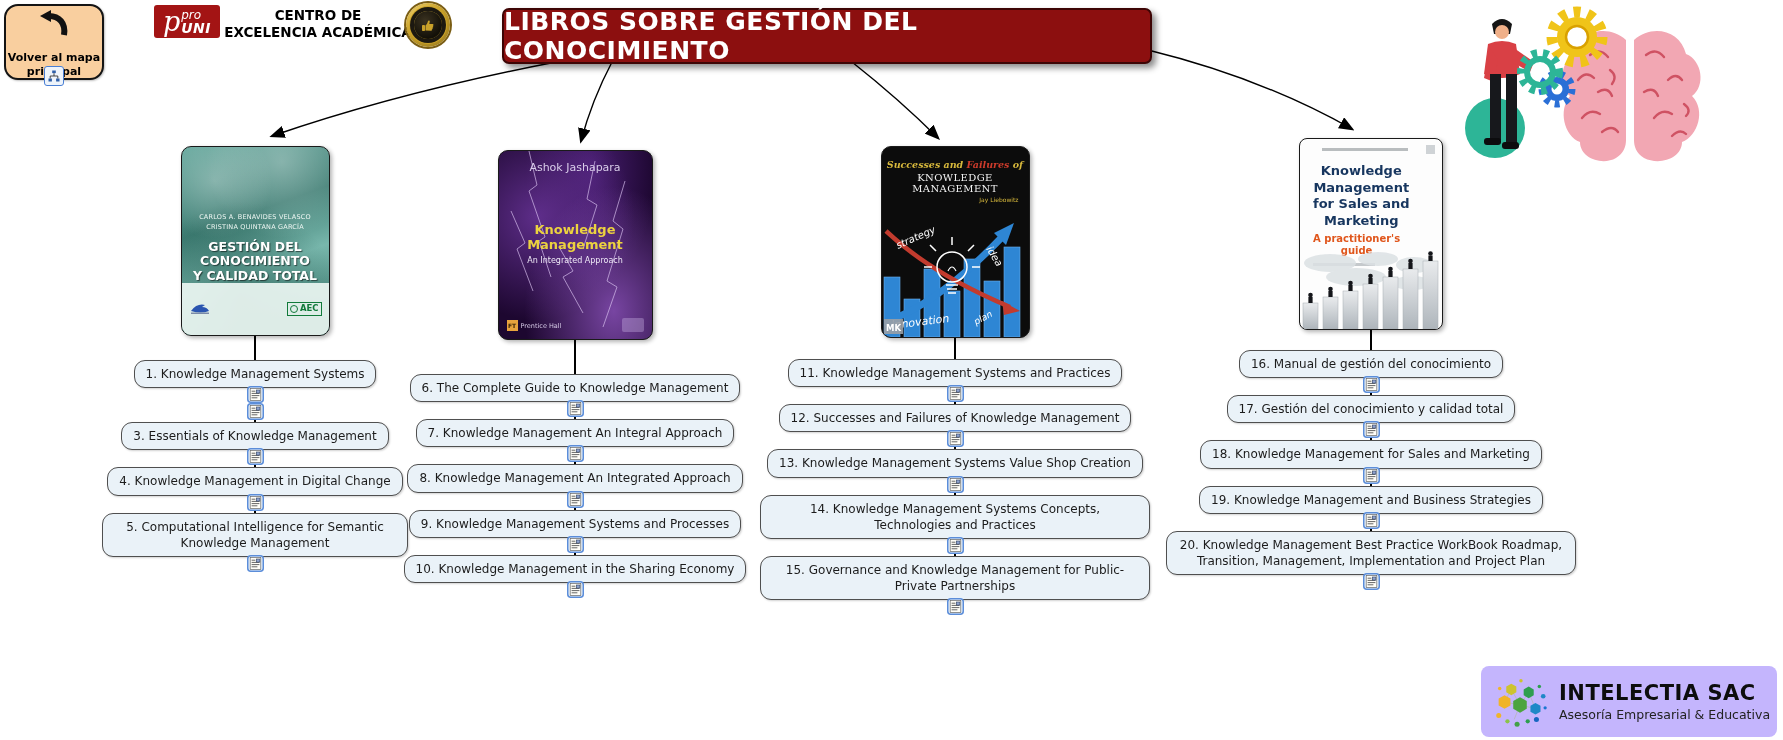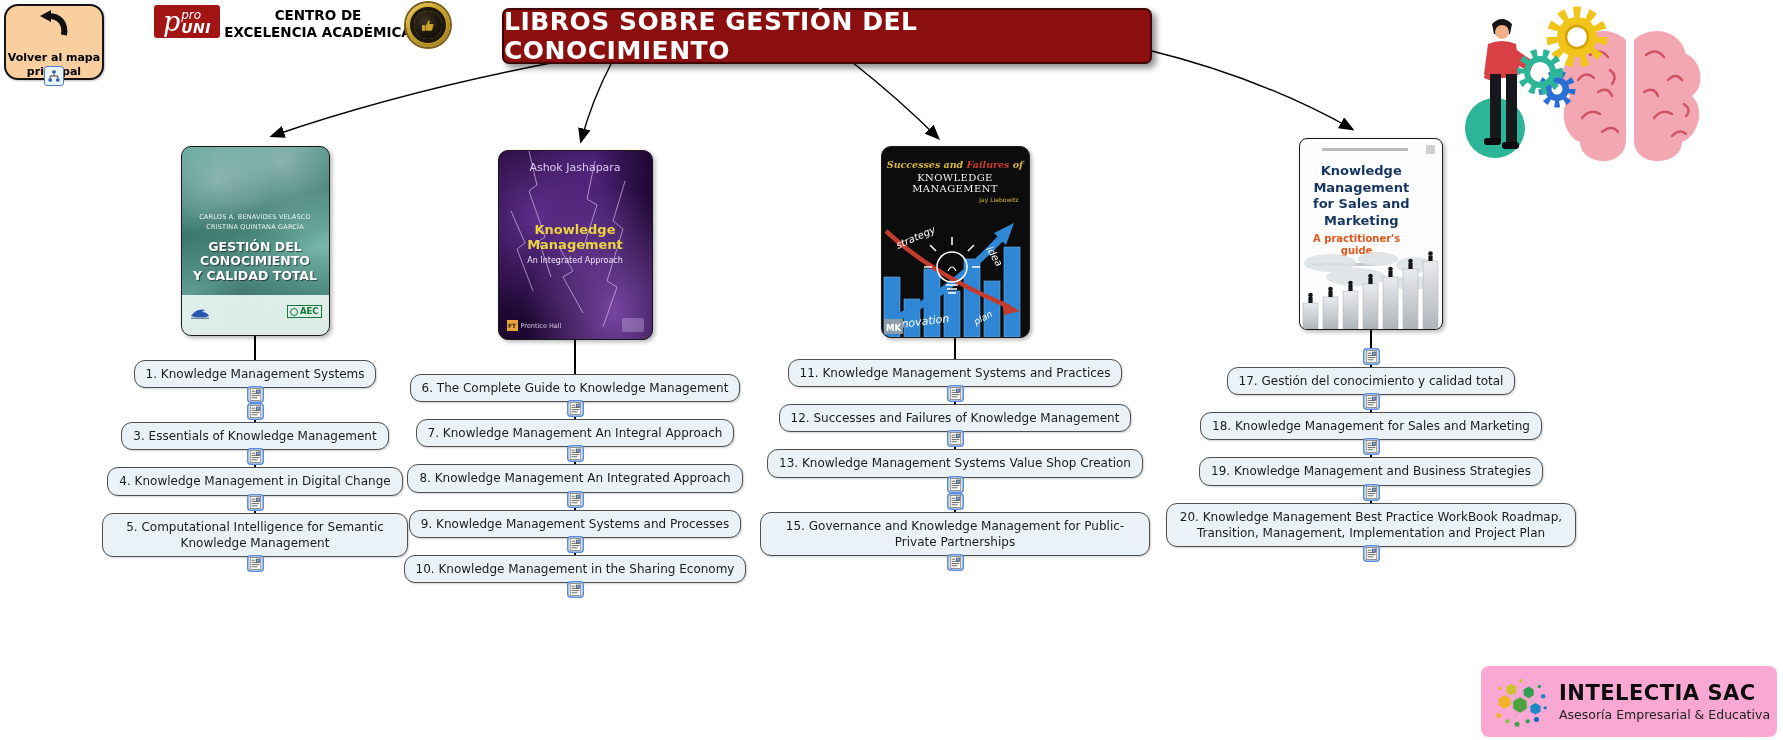--- a/index.html
+++ b/index.html
@@ -54,21 +54,21 @@
         overflow:hidden;flex:none;}
   .book1{width:147px;height:188px;
         background:radial-gradient(circle at 22% 18%, rgba(255,255,255,.30), transparent 30%),
                    radial-gradient(circle at 68% 8%, rgba(255,255,255,.32), transparent 38%),
                    radial-gradient(circle at 40% 80%, rgba(12,60,52,.45), transparent 55%),
                    linear-gradient(160deg,#64a79c 0%,#3e7d73 38%,#78b7ac 62%,#2f6b61 100%);}
   .b1-authors{margin-top:66px;text-align:center;font-size:6.5px;color:#eef7f3;line-height:1.5;letter-spacing:.2px;}
   .b1-title{margin-top:7px;text-align:center;font-size:12.5px;font-weight:bold;color:#ffffff;line-height:1.18;
             text-shadow:1px 1px 1px rgba(0,0,0,.55);}
   .b1-strip{position:absolute;left:0;right:0;bottom:0;height:20px;background:rgba(235,246,242,.92);
-            display:flex;align-items:flex-start;justify-content:space-between;padding:10px 7px;}
+            display:flex;align-items:center;justify-content:space-between;padding:16px 7px;}
   .b1-aec{font-size:8.5px;font-weight:bold;color:#117a3a;border:1px solid #117a3a;padding:0 2px;line-height:1.3;
           display:flex;align-items:center;gap:2px;}
   .b1-aec::before{content:"";width:6px;height:6px;border:1.5px solid #117a3a;border-radius:50%;display:inline-block;}
 
   .book2{width:153px;height:188px;color:#fff;
         background:radial-gradient(ellipse at 75% 85%, rgba(150,90,200,.75) 0%, transparent 55%),
                    radial-gradient(ellipse at 25% 35%, rgba(110,55,160,.8) 0%, transparent 60%),
                    radial-gradient(ellipse at 60% 10%, rgba(90,40,140,.7) 0%, transparent 50%),#1d0730;}
   .b2-light{position:absolute;inset:0;}
   .b2-author{position:relative;margin-top:10px;text-align:center;font-size:11px;color:#d9cdea;}
@@ -91,21 +91,21 @@
 
   .book4{width:142px;height:190px;background:#fdfdfd;border-radius:8px;text-align:center;}
   .b4-bar{position:absolute;left:22px;top:9px;width:86px;height:3px;background:#b9bdbf;}
   .b4-corner{position:absolute;right:7px;top:6px;width:9px;height:9px;background:#cfd3d6;}
   .b4-title{position:absolute;left:13px;top:24px;font-size:13px;font-weight:bold;color:#17365f;line-height:1.28;}
   .b4-sub{position:absolute;left:13px;top:94px;font-size:10px;font-weight:bold;color:#e0561c;line-height:1.2;}
   .b4-authbar{position:absolute;left:13px;top:124px;width:62px;height:3px;background:#c5c9cc;}
   .b4-art{position:absolute;left:0;bottom:0;}
 
   
-  .footer-logo{position:absolute;left:1481px;top:666px;width:296px;height:71px;background:#f9a8d4;
+  .footer-logo{position:absolute;left:1481px;top:666px;width:296px;height:71px;background:#c4b5fd;
                border-radius:8px;display:flex;align-items:center;gap:10px;padding-left:10px;box-sizing:border-box;}
   .fl-text{display:flex;flex-direction:column;}
   .fl-name{font-size:21px;font-weight:bold;color:#0d0d0d;letter-spacing:.5px;}
   .fl-tag{font-size:12.5px;color:#222;margin-top:2px;}
 
   .arrows{position:absolute;left:0;top:0;pointer-events:none;}
   .illus{position:absolute;left:1440px;top:0;pointer-events:none;}
   .defs-hidden{position:absolute;width:0;height:0;overflow:hidden;}
 </style>
 </head>
@@ -370,20 +370,21 @@
     <div class="item"><span>12. Successes and Failures of Knowledge Management</span></div>
     <div class="note-icon"><svg width="17" height="17" viewBox="0 0 17 17">
           <use href="#noteicon"></use>
         </svg></div>
     <div class="vgap"></div>
     <div class="item"><span>13. Knowledge Management Systems Value Shop Creation</span></div>
     <div class="note-icon"><svg width="17" height="17" viewBox="0 0 17 17">
           <use href="#noteicon"></use>
         </svg></div>
     <div class="vgap"></div>
+    <div class="item"><span>14. Knowledge Management Systems Concepts, Technologies and Practices</span></div>
     <div class="note-icon"><svg width="17" height="17" viewBox="0 0 17 17">
           <use href="#noteicon"></use>
         </svg></div>
     <div class="vgap"></div>
     <div class="item"><span>15. Governance and Knowledge Management for Public-Private Partnerships</span></div>
     <div class="note-icon"><svg width="17" height="17" viewBox="0 0 17 17">
           <use href="#noteicon"></use>
         </svg></div>
   </div>
 
@@ -432,20 +433,21 @@
             <rect x="88.4" y="20" width="4.2" height="6"></rect>
           <circle cx="110.5" cy="10" r="2.3"></circle>
             <rect x="108.4" y="12" width="4.2" height="6"></rect>
           <circle cx="130.5" cy="2.5" r="2.3"></circle>
             <rect x="128.4" y="4.5" width="4.2" height="5.5"></rect>
         </g>
       </svg>
     </div>
     <div class="vline" style="height:20px"></div>
 
+    <div class="item"><span>16. Manual de gestión del conocimiento</span></div>
     <div class="note-icon"><svg width="17" height="17" viewBox="0 0 17 17">
           <use href="#noteicon"></use>
         </svg></div>
     <div class="vgap"></div>
     <div class="item"><span>17. Gestión del conocimiento y calidad total</span></div>
     <div class="note-icon"><svg width="17" height="17" viewBox="0 0 17 17">
           <use href="#noteicon"></use>
         </svg></div>
     <div class="vgap"></div>
     <div class="item"><span>18. Knowledge Management for Sales and Marketing</span></div>

